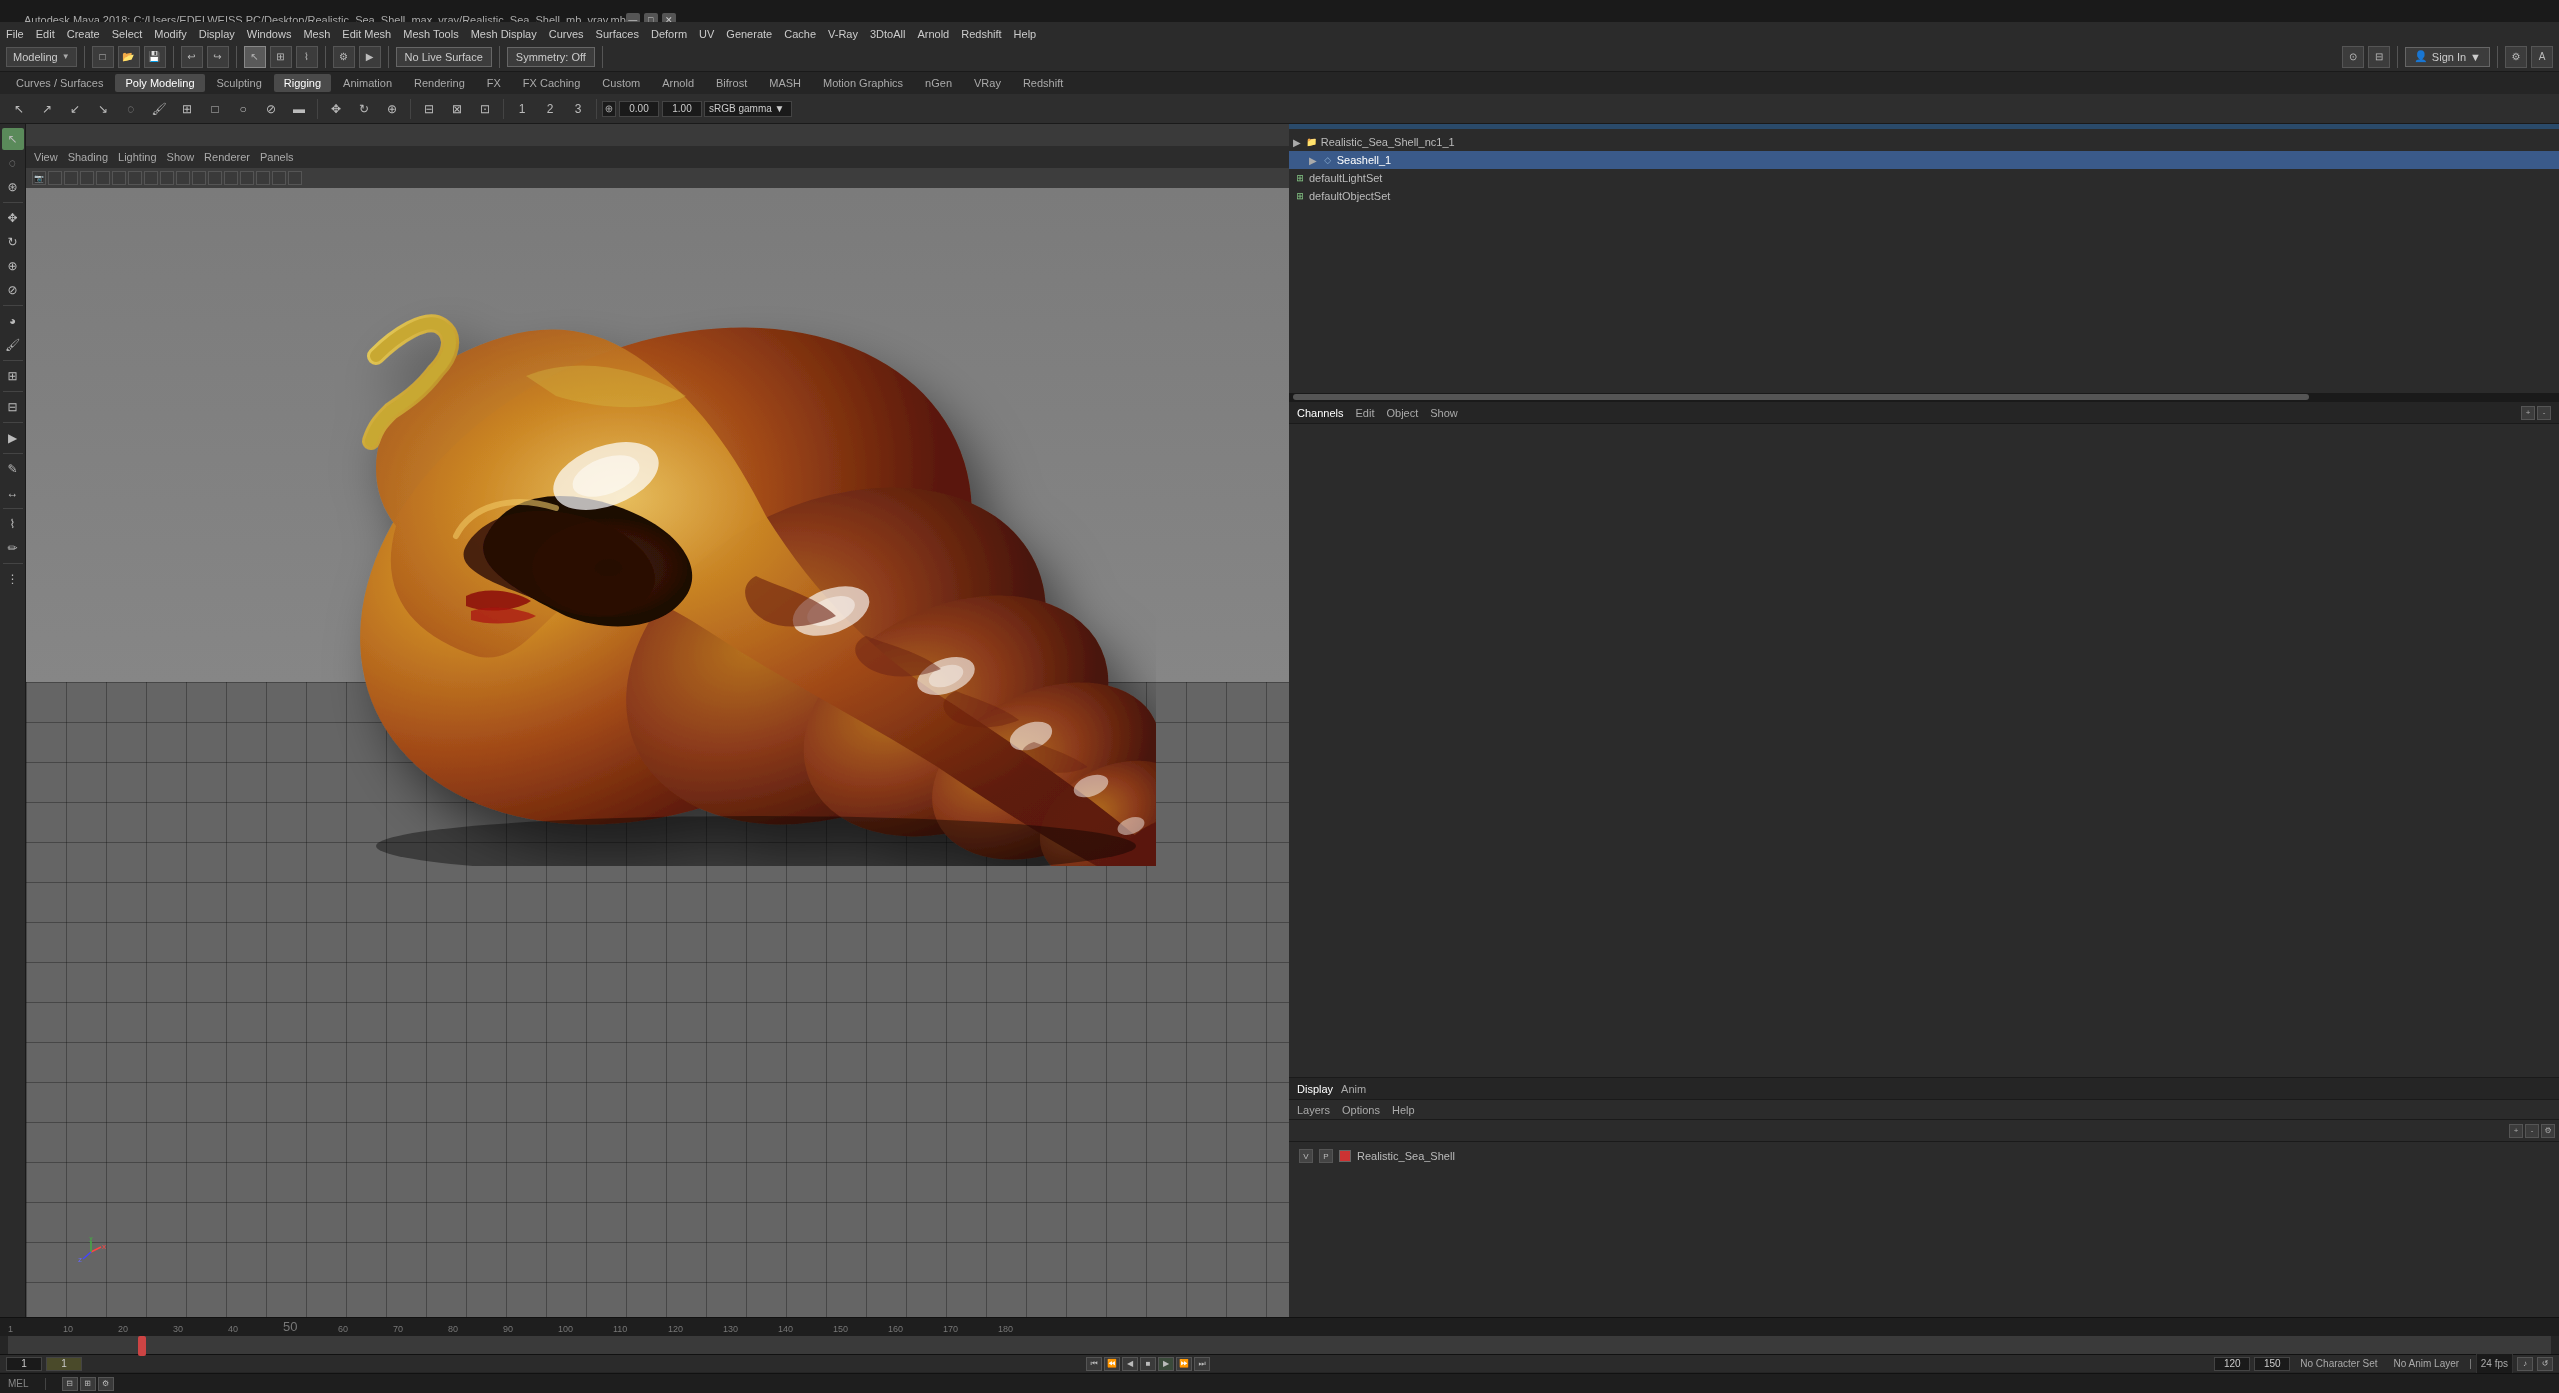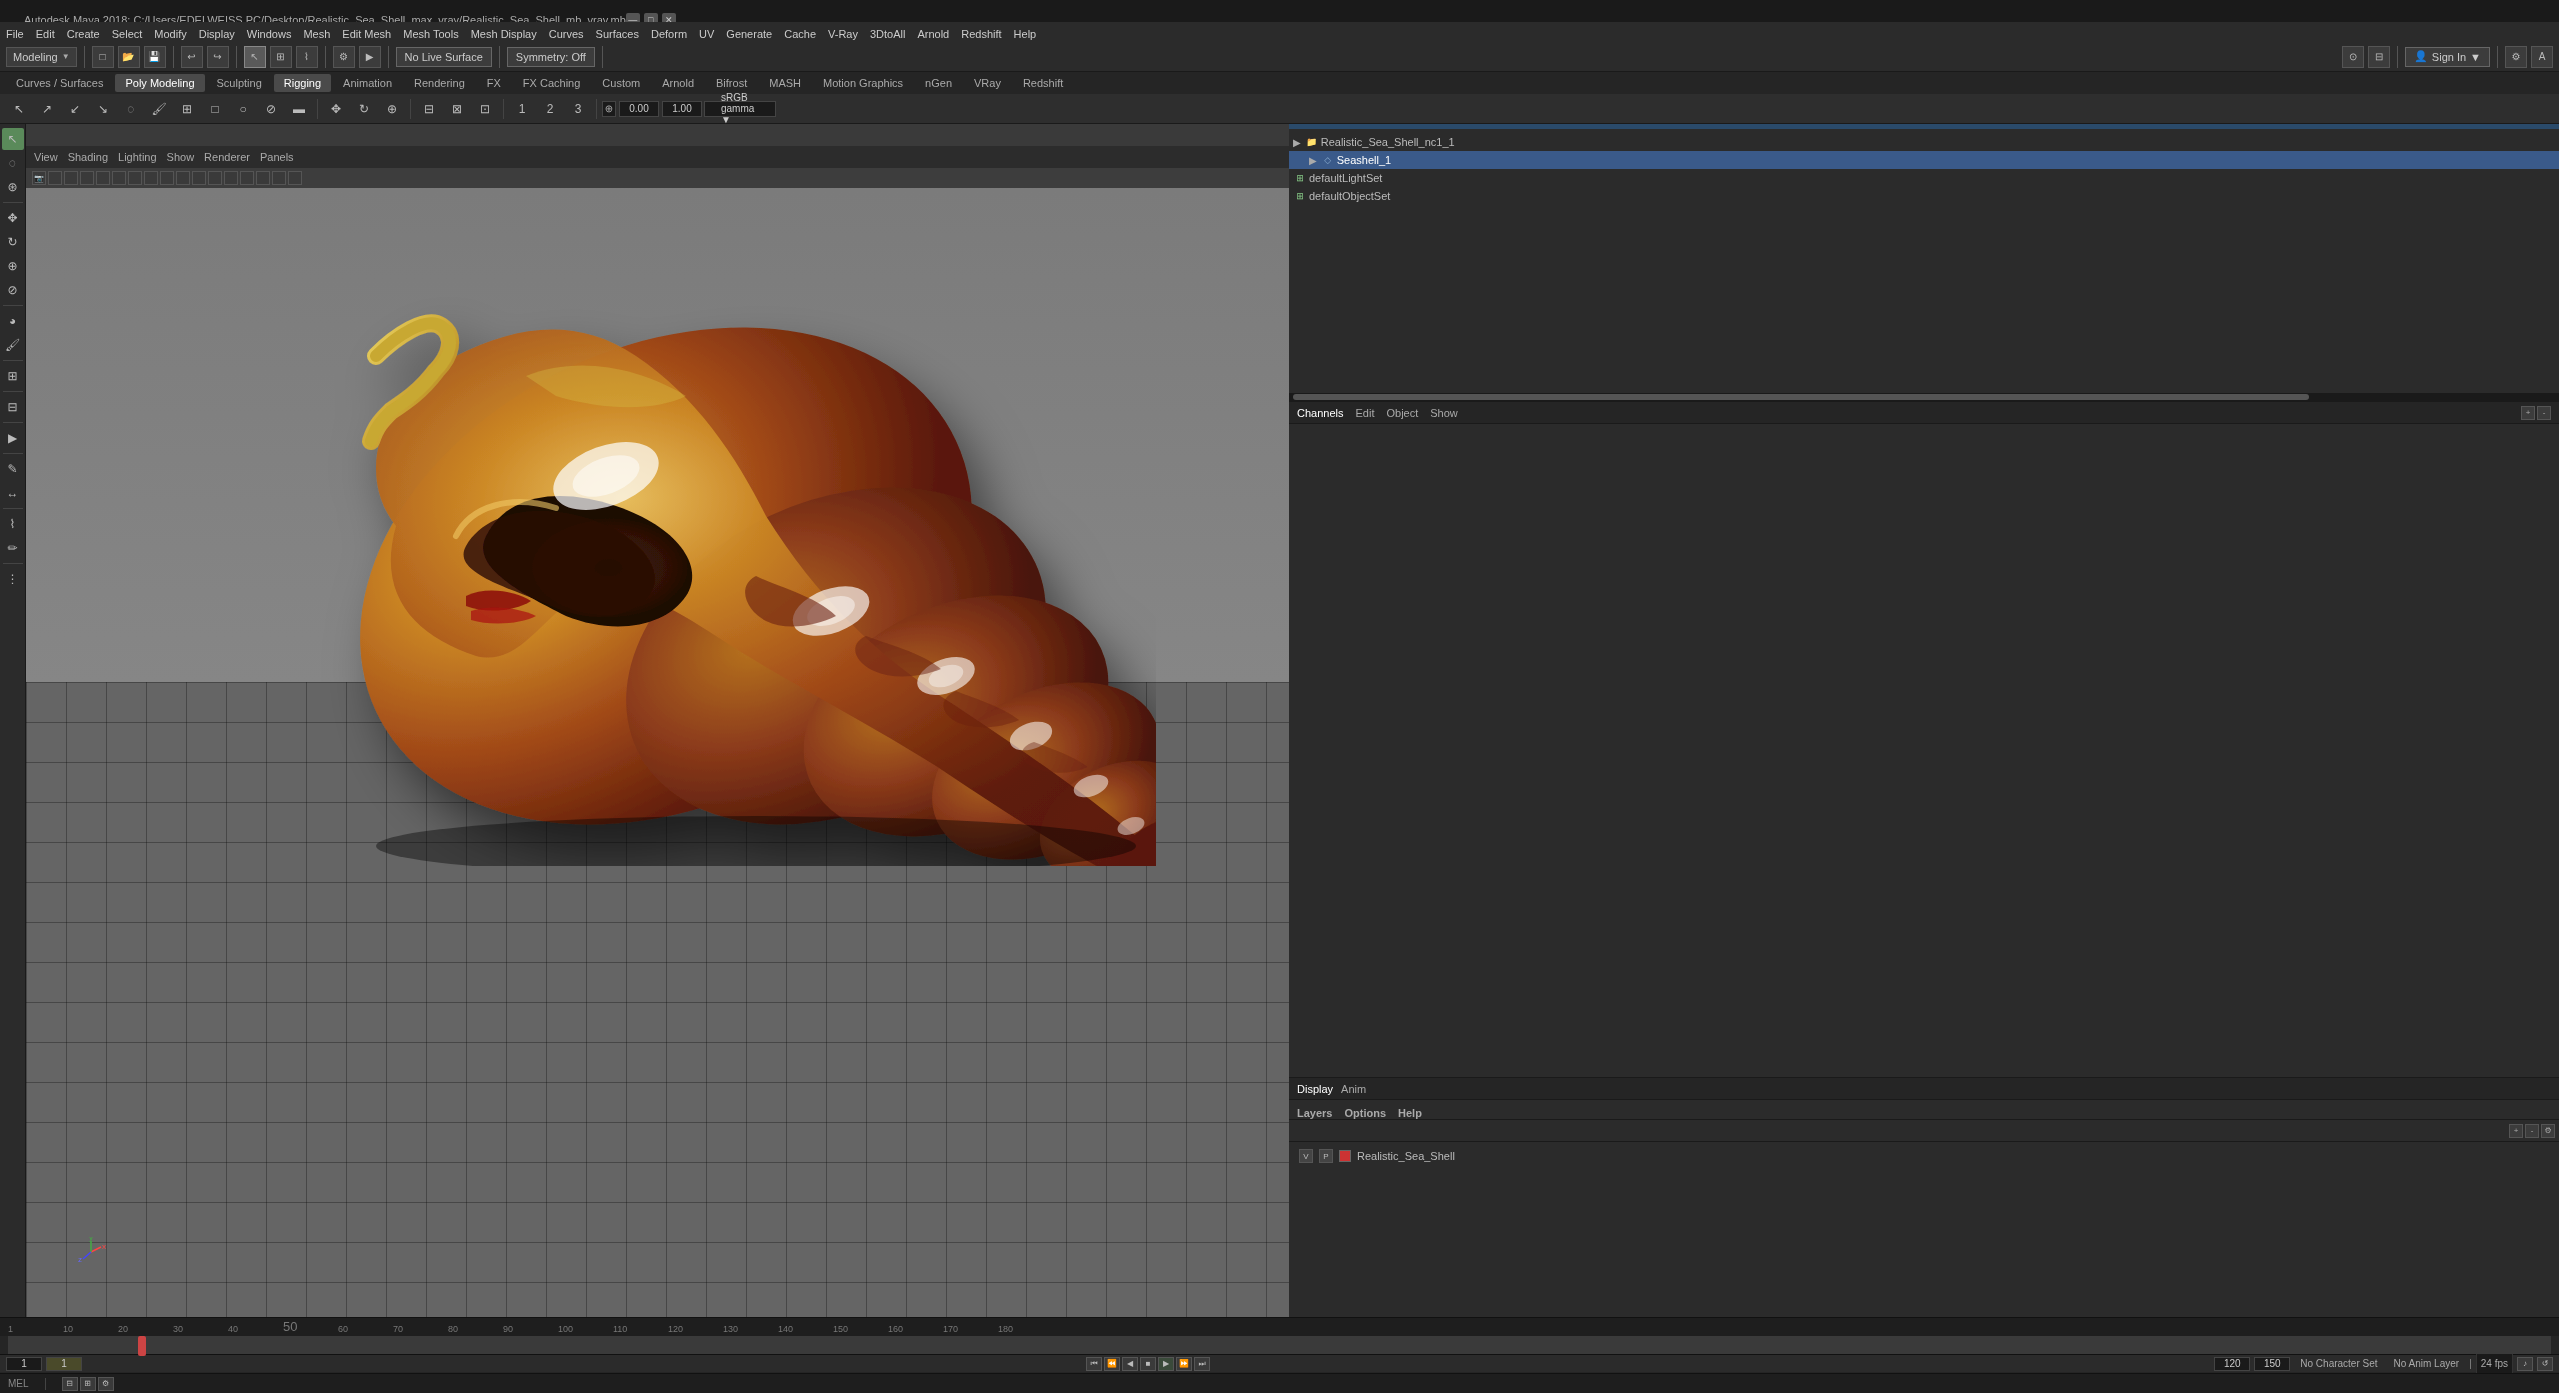--- a/index.html
+++ b/index.html
@@ -431,25 +431,24 @@
       font-size: 11px;
       color: #aaa;
       cursor: pointer;
     }
     #display-header-tabs span.active { color: #fff; }
 
     #display-sub-header {
       height: 20px;
       background: #2b2b2b;
       display: flex;
-      align-items: flex-end;
+      align-items: center;
       padding: 0 8px;
       gap: 12px;
       border-bottom: 1px solid #1a1a1a;
-      font-weight: bold;
     }
     #display-sub-header span {
       font-size: 11px;
       color: #aaa;
       cursor: pointer;
     }
     #display-toolbar {
       height: 22px;
       background: #2b2b2b;
       display: flex;
@@ -793,21 +792,21 @@
   <div class="shelf-btn">1</div>
   <div class="shelf-btn">2</div>
   <div class="shelf-btn">3</div>
   <div class="shelf-separator" style="width:1px;height:20px;background:#444;margin:0 3px;"></div>
 
   <div style="display:flex;align-items:center;gap:3px;">
     <div style="background:#1a1a1a;border:1px solid #444;color:#aaa;font-size:10px;height:16px;width:14px;display:flex;align-items:center;justify-content:center;">⊕</div>
     <input style="background: rgb(26, 26, 26); border: 1px solid rgb(68, 68, 68); color: rgb(204, 204, 204); font-size: 10px; height: 16px; width: 40px; text-align: center;" value="0.00">
     <input style="background: rgb(26, 26, 26); border: 1px solid rgb(68, 68, 68); color: rgb(204, 204, 204); font-size: 10px; height: 16px; width: 40px; text-align: center;" value="1.00">
   </div>
-  <div style="background:#1a1a1a;border:1px solid #444;color:#ccc;font-size:10px;height:16px;width:72px;display:flex;align-items:center;padding:0 16px;">sRGB gamma ▼</div>
+  <div style="background:#1a1a1a;border:1px solid #444;color:#ccc;font-size:10px;height:16px;width:88px;display:flex;align-items:center;padding:0 4px;">sRGB gamma ▼</div>
 </div>
 
 <div id="left-toolbar">
   <div class="left-tool-btn active">↖</div>
   <div class="left-tool-btn">◌</div>
   <div class="left-tool-btn">⊛</div>
   <div class="left-tool-separator"></div>
   <div class="left-tool-btn">✥</div>
   <div class="left-tool-btn">↻</div>
   <div class="left-tool-btn">⊕</div>

